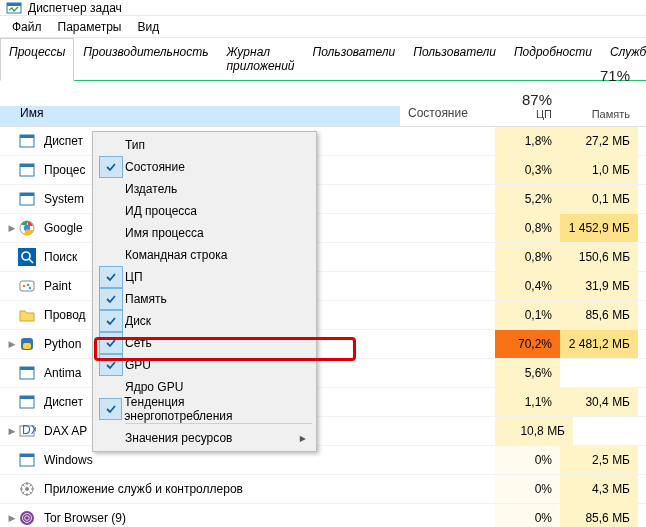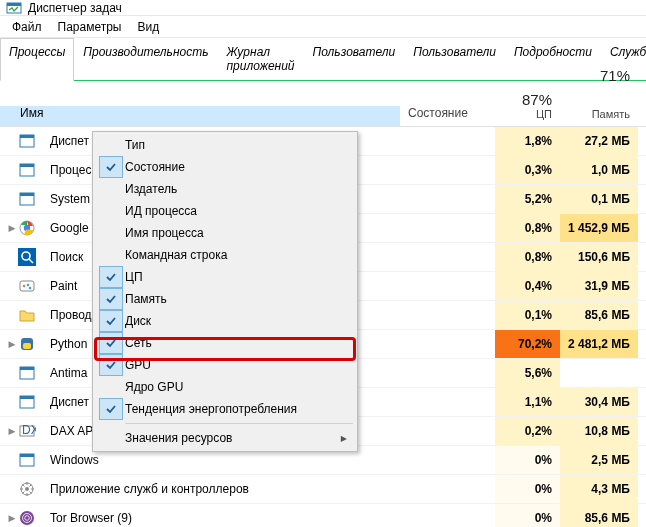--- a/index.html
+++ b/index.html
@@ -16,30 +16,30 @@
 .col-state { flex: 0 0 95px; padding: 0 8px 6px 8px; text-align: left; color: #444; }
 .col-cpu { flex: 0 0 65px; padding: 4px 8px 6px 8px; text-align: right; }
 .col-mem { flex: 0 0 78px; padding: 4px 8px 6px 8px; text-align: left; gap: 24px; }
 .col-head-num { display: flex; flex-direction: column; align-items: flex-end; }
 .col-head-num .pct { font-size: 15px; color: #222; }
 .col-head-num .lbl { font-size: 11px; color: #444; }
 .rows { }
 .row { display: flex; align-items: center; height: 29px; border-bottom: 1px solid #f2f2f2; }
 .row .name { flex: 0 0 400px; display: flex; align-items: center; padding-left: 6px; }
 .row .state { flex: 0 0 95px; }
-.row .cpu, .row .mem { flex: 0 0 0; text-align: right; padding-right: 8px; height: 100%; display: flex; align-items: center; justify-content: flex-end; font-weight: bold; }
+.row .cpu, .row .mem { flex: 0 0 0; text-align: right; padding-right: 8px; height: 100%; display: flex; align-items: center; justify-content: flex-end; }
 .row .cpu { flex-basis: 65px; }
 .row .mem { flex-basis: 78px; }
 .cell-l { background: #fff3c8; }
 .cell-m { background: #ffe18a; }
 .cell-h { background: #f97316; }
 .cell-z { background: #fffcef; }
 .chev { width: 12px; color: #888; font-size: 9px; text-align: center; }
-.picon { width: 18px; height: 18px; margin-right: 14px; flex: 0 0 18px; }
-.context-menu { position: absolute; left: 92px; top: 131px; width: 266px; background: #f0f0f0; border: 1px solid #bdbdbd; box-shadow: 2px 2px 4px rgba(0,0,0,0.25); padding: 2px; z-index: 10; }
+.picon { width: 18px; height: 18px; margin-right: 8px; flex: 0 0 18px; }
+.context-menu { position: absolute; left: 92px; top: 131px; width: 225px; background: #f0f0f0; border: 1px solid #bdbdbd; box-shadow: 2px 2px 4px rgba(0,0,0,0.25); padding: 2px; z-index: 10; }
 .cm-item { display: flex; align-items: center; height: 22px; padding: 0 24px 0 4px; cursor: default; position: relative; }
 .cm-check { width: 24px; height: 22px; display: flex; align-items: center; justify-content: center; margin-right: 2px; }
 .cm-check.on { background: #cde6f7; border: 1px solid #7ab5e0; }
 .cm-sep { height: 1px; background: #d0d0d0; margin: 3px 2px 3px 30px; }
 .cm-sub::after { content: "▶"; position: absolute; right: 8px; font-size: 8px; color: #555; }
 .highlight-box { position: absolute; border: 3px solid #d80000; border-radius: 4px; left: 94px; top: 337px; width: 262px; height: 24px; z-index: 20; pointer-events: none; }
 svg { display: block; }
 .name-selected { background: #cde8ff; }
 </style>
 </head>
@@ -245,21 +245,20 @@
         <span class="chev">▶</span>
         <span class="picon">
           <svg viewBox="0 0 18 18">
             <rect x="2" y="4" width="14" height="10" fill="#fff" stroke="#888"></rect>
             <text x="4" y="12" font-size="7" fill="#36a">DX</text>
           </svg>
         </span>
         <span>DAX AP</span>
       </div>
       <div class="state"></div>
-      <div class="cpu cell-l">0,2%</div>
       <div class="mem cell-l">10,8 МБ</div>
     </div>
     <div class="row">
       <div class="name">
         <span class="chev"></span>
         <span class="picon">
           <svg viewBox="0 0 18 18">
             <rect x="2" y="3" width="14" height="12" fill="#fff" stroke="#2a7ab0"></rect>
             <rect x="2" y="3" width="14" height="3" fill="#2a7ab0"></rect>
           </svg>

